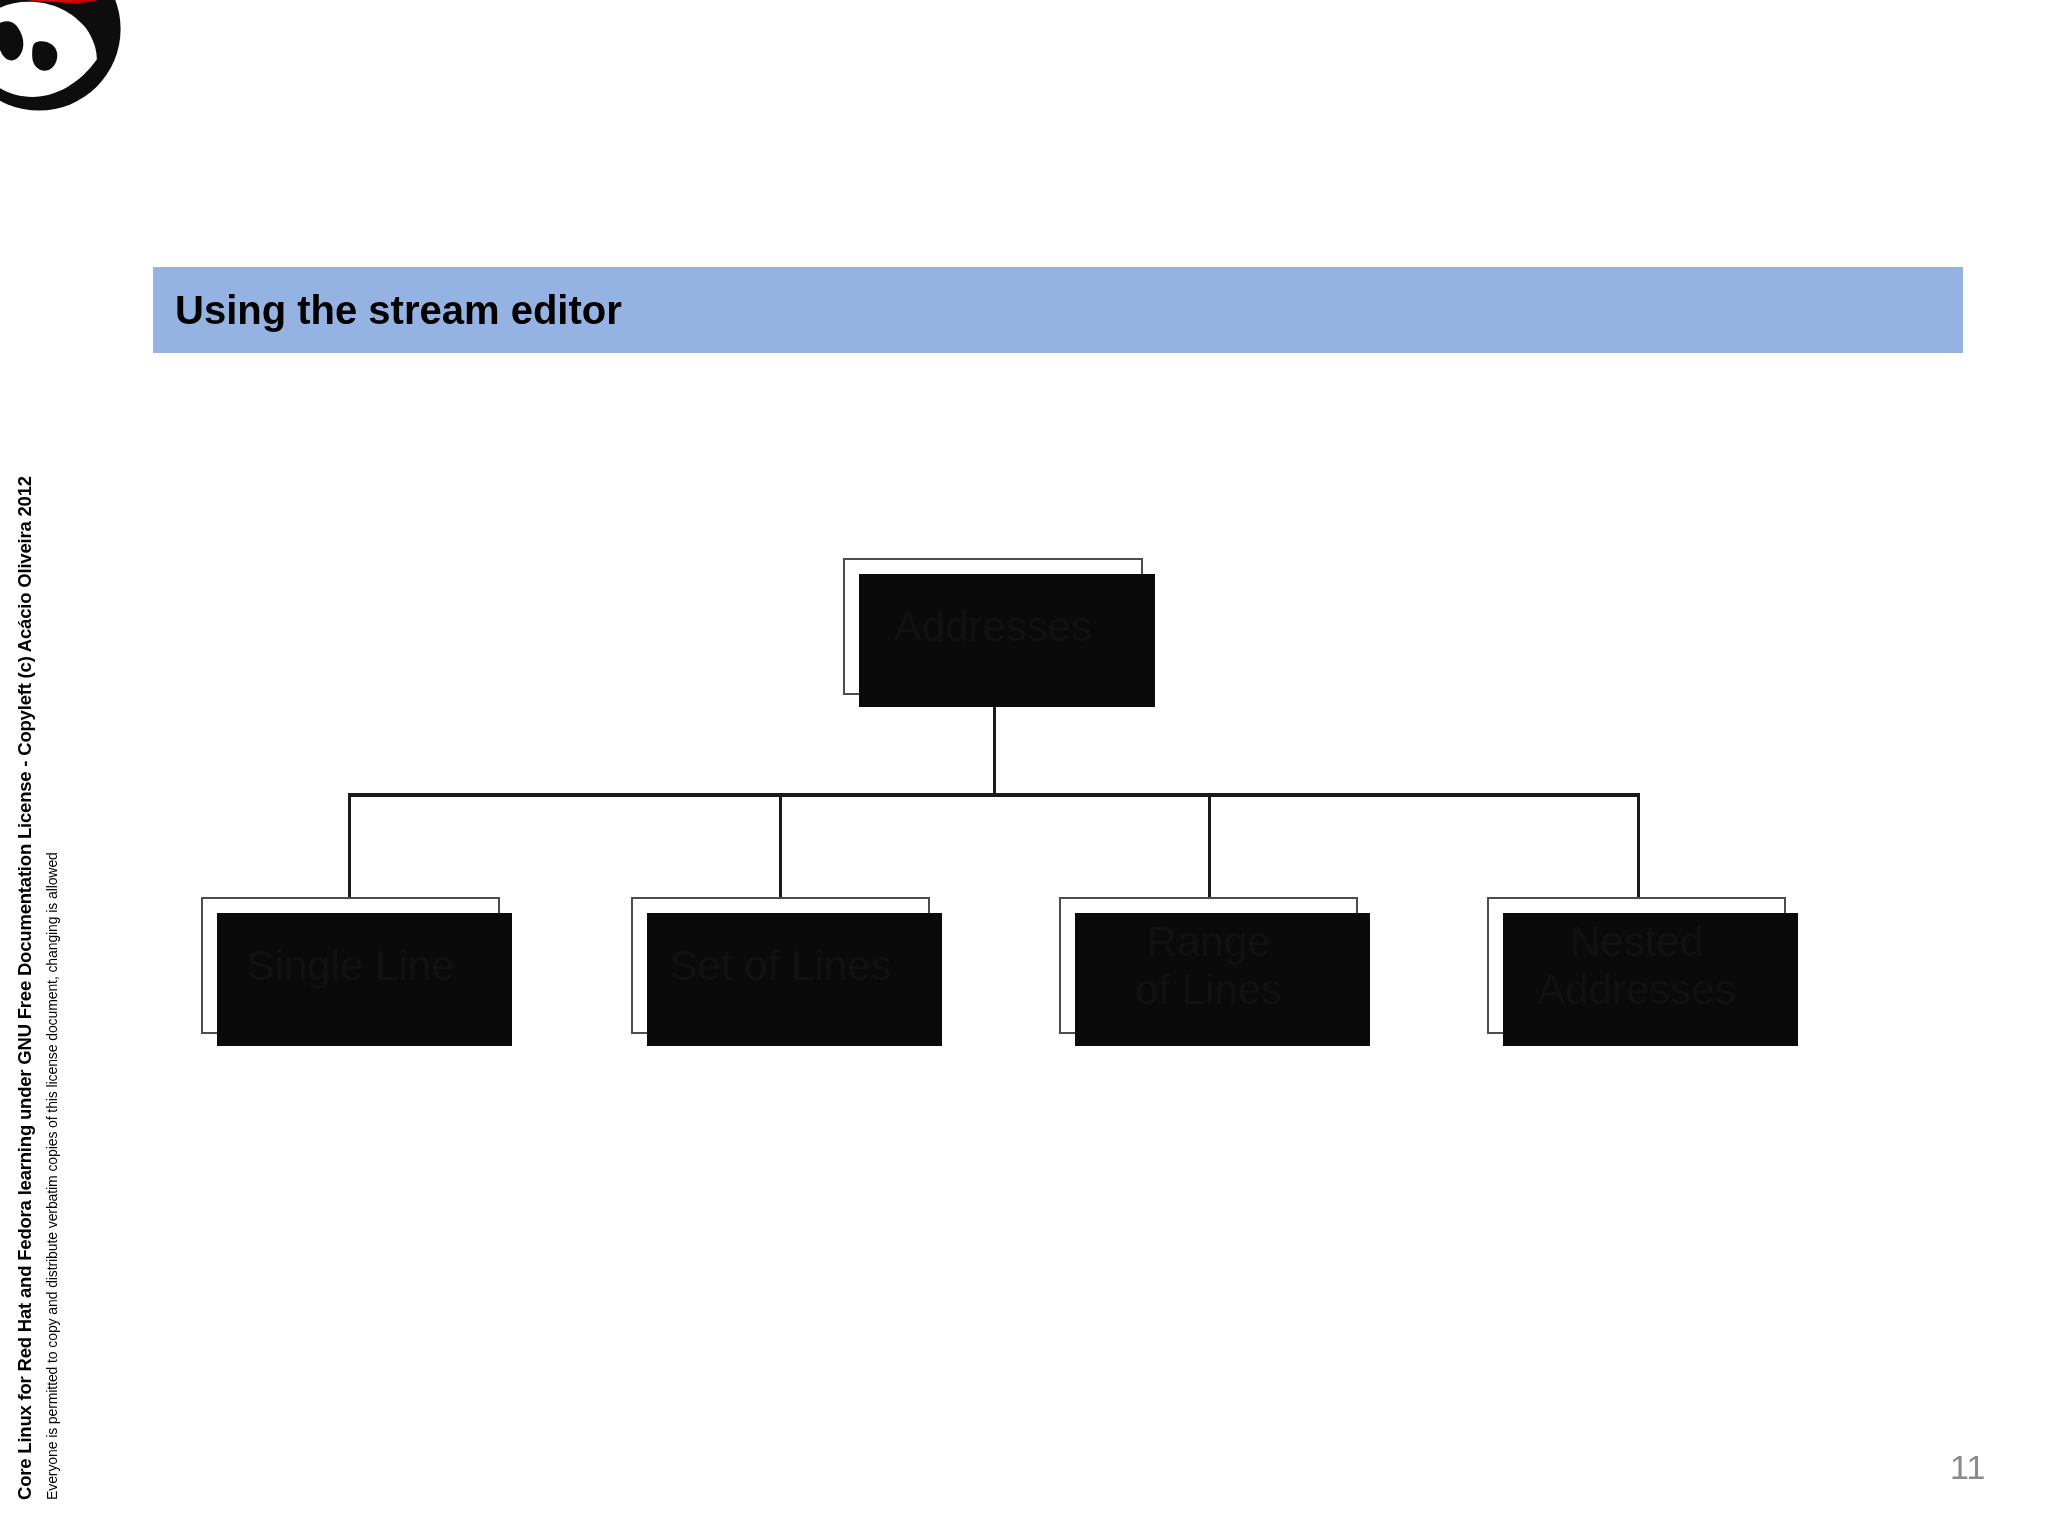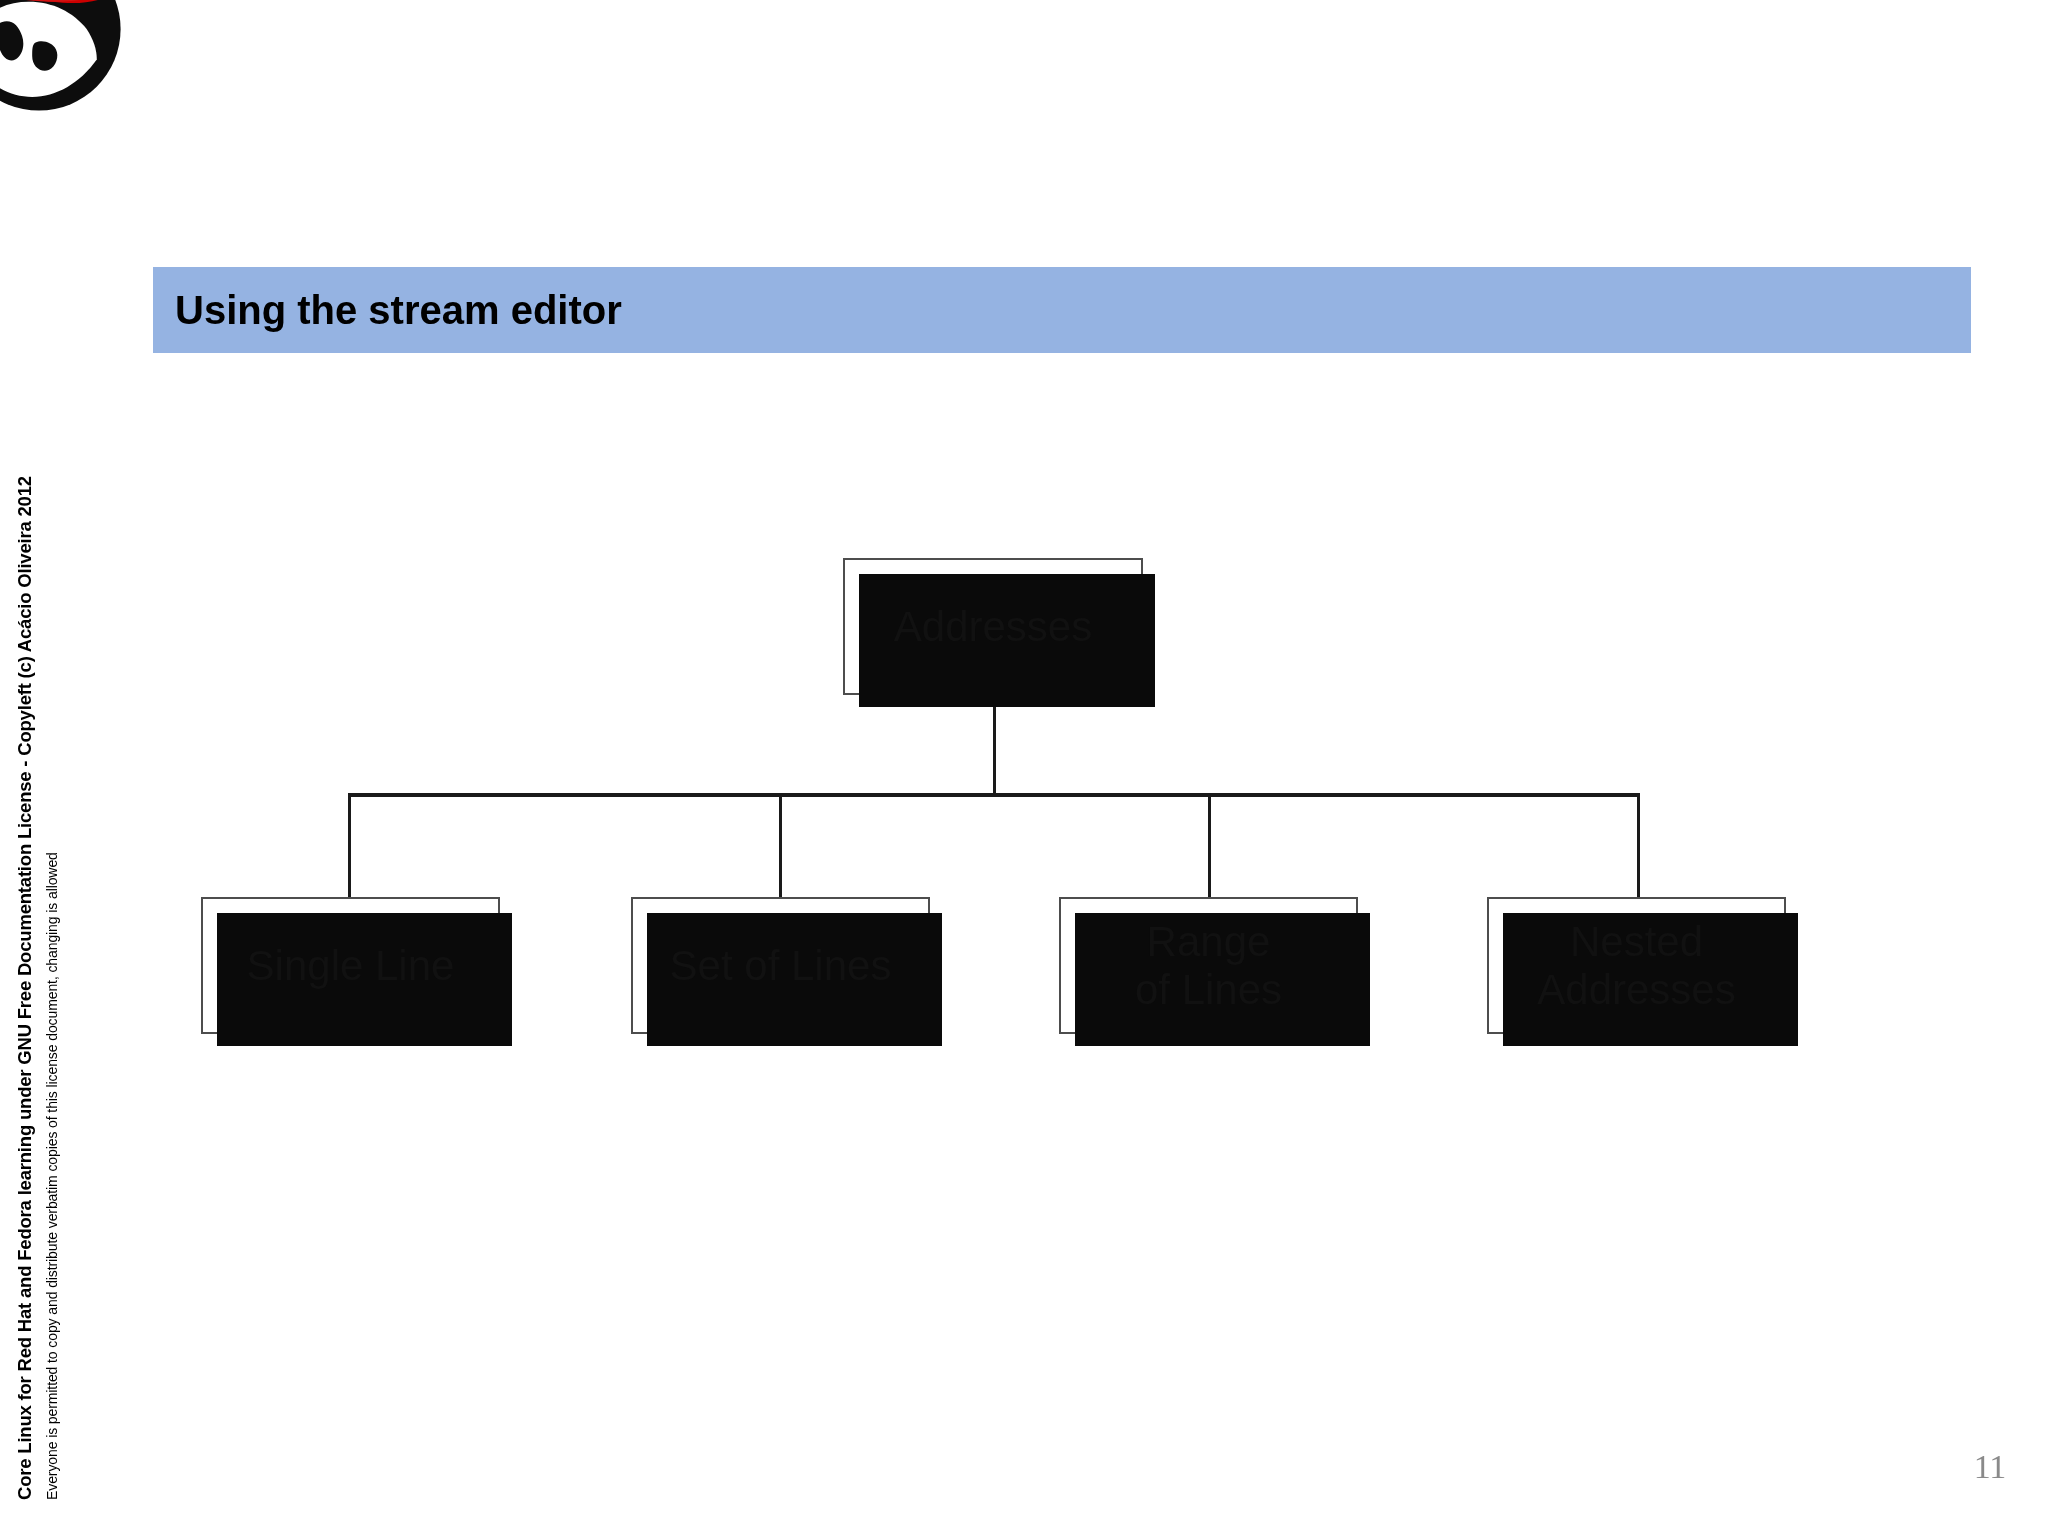--- a/index.html
+++ b/index.html
@@ -42,21 +42,20 @@
   }
 
   
   #banner {
     position: absolute;
     left: 153px;
     top: 267px;
     width: 1810px;
     height: 86px;
     background: #95b3e2;
-    padding-left: 8px;
   }
   #banner-label {
     position: absolute;
     left: 22px;
     top: 50%;
     transform: translateY(-50%);
     font-family: "Liberation Sans", sans-serif;
     font-weight: bold;
     font-size: 40px;
     color: #000000;
@@ -153,22 +152,21 @@
     font-weight: normal;
     letter-spacing: -0.1px;
   }
 
   
   #page-number {
     position: absolute;
     left: 1950px;
     top: 1448px;
     width: 80px;
-    text-align: center;
-    font-family: Liberation Serif, serif;
+    font-family: Liberation Sans, sans-serif;
     font-size: 34px;
     color: #8a8a8a;
   }
 </style>
 </head>
 <body>
 
 <div id="slide">
 
   <svg id="logo" viewBox="0 0 100 100" aria-hidden="true">

